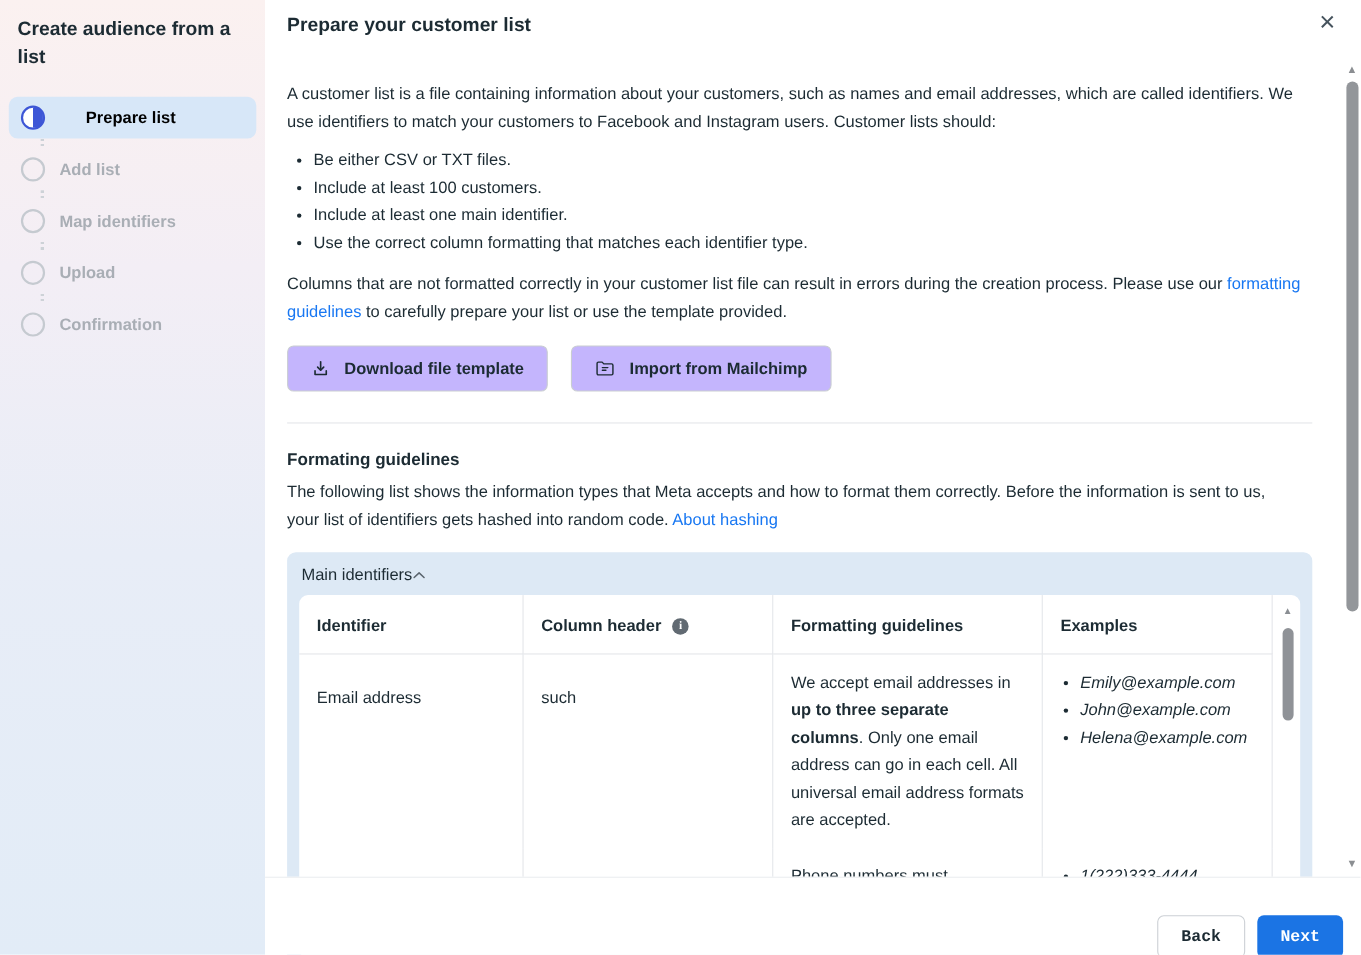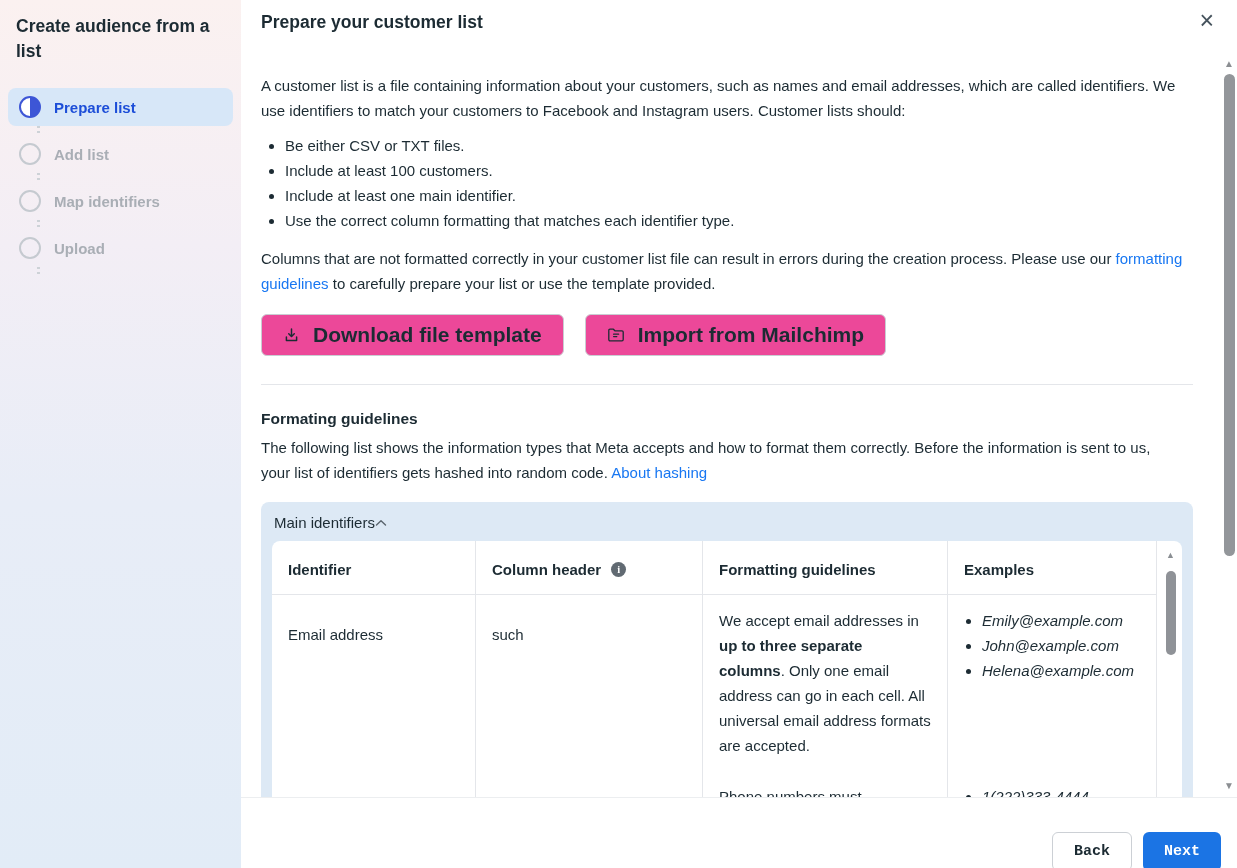--- a/index.html
+++ b/index.html
@@ -29,21 +29,21 @@
   .step.active { background:#d7e7f8; }
   .step-circle {
     width:22px; height:22px; border-radius:50%;
     border:2.5px solid #c5cad0; background:transparent; flex:0 0 auto;
   }
   .step.active .step-circle {
     border-color:#3d56d6;
     background: linear-gradient(90deg, #ffffff 0 50%, #3d56d6 50% 100%);
   }
   .step-label { font-size:15px; font-weight:bold; color:#a9aeb5; }
-  .step.active .step-label { color:#1d4ed8; }
+  .step.active .step-label { color:#000000;margin-left:24px; }
   .connector {
     height:9px; width:3px; margin-left:29px;
     background-image: repeating-linear-gradient(#cdd2d7 0 2px, transparent 2px 5px);
   }
 
   
   .main { position:absolute; left:241px; top:0; right:0; bottom:0; background:#fff; }
   .close-btn {
     position:absolute; top:8px; right:23px; font-size:25px; line-height:25px;
     color:#46535d; cursor:pointer; font-weight:400;
@@ -53,22 +53,22 @@
   .body-text { font-size:15px; line-height:25px; color:#1c2b33; max-width:935px; }
   .requirements { margin:10px 0 12px 0; padding-left:24px; }
   .requirements li { font-size:15px; line-height:25px; }
   .note { margin-top:13px; max-width:960px; }
   a.inline-link { color:#1877f2; text-decoration:none; cursor:pointer; }
 
   .action-row { display:flex; gap:21px; margin-top:18px; }
   .action-btn {
     display:inline-flex; align-items:center; gap:13px; height:42px;
     padding:0 21px; border:1px solid #c9cdd2; border-radius:6px;
-    background:#ec4899; font-family:"Liberation Sans",sans-serif;
-    font-size:21px; font-weight:600; color:#1c2b33; cursor:pointer;
+    background:#c4b5fd; font-family:"Liberation Sans",sans-serif;
+    font-size:15px; font-weight:600; color:#1c2b33; cursor:pointer;
   }
   .action-btn svg { flex:0 0 auto; }
 
   .divider { border:none; border-top:1px solid #e4e6ea; margin:28px 0 0 0; width:932px; }
 
   .section-heading { font-size:15.5px; font-weight:bold; margin-top:25px; }
   .section-desc { margin-top:7px; max-width:905px; }
 
   
   .panel {
@@ -152,20 +152,24 @@
     <span class="step-label">Map identifiers</span>
   </div>
   <div class="connector"></div>
 
   <div class="step">
     <span class="step-circle"></span>
     <span class="step-label">Upload</span>
   </div>
   <div class="connector"></div>
 
+  <div class="step">
+    <span class="step-circle"></span>
+    <span class="step-label">Confirmation</span>
+  </div>
 </div>
 
 <div class="main">
   <span class="close-btn">×</span>
 
   <div class="content">
     <div class="page-title">Prepare your customer list</div>
 
     <p class="body-text">A customer list is a file containing information about your customers, such as names and email addresses, which are called identifiers. We use identifiers to match your customers to Facebook and Instagram users. Customer lists should:</p>
 

